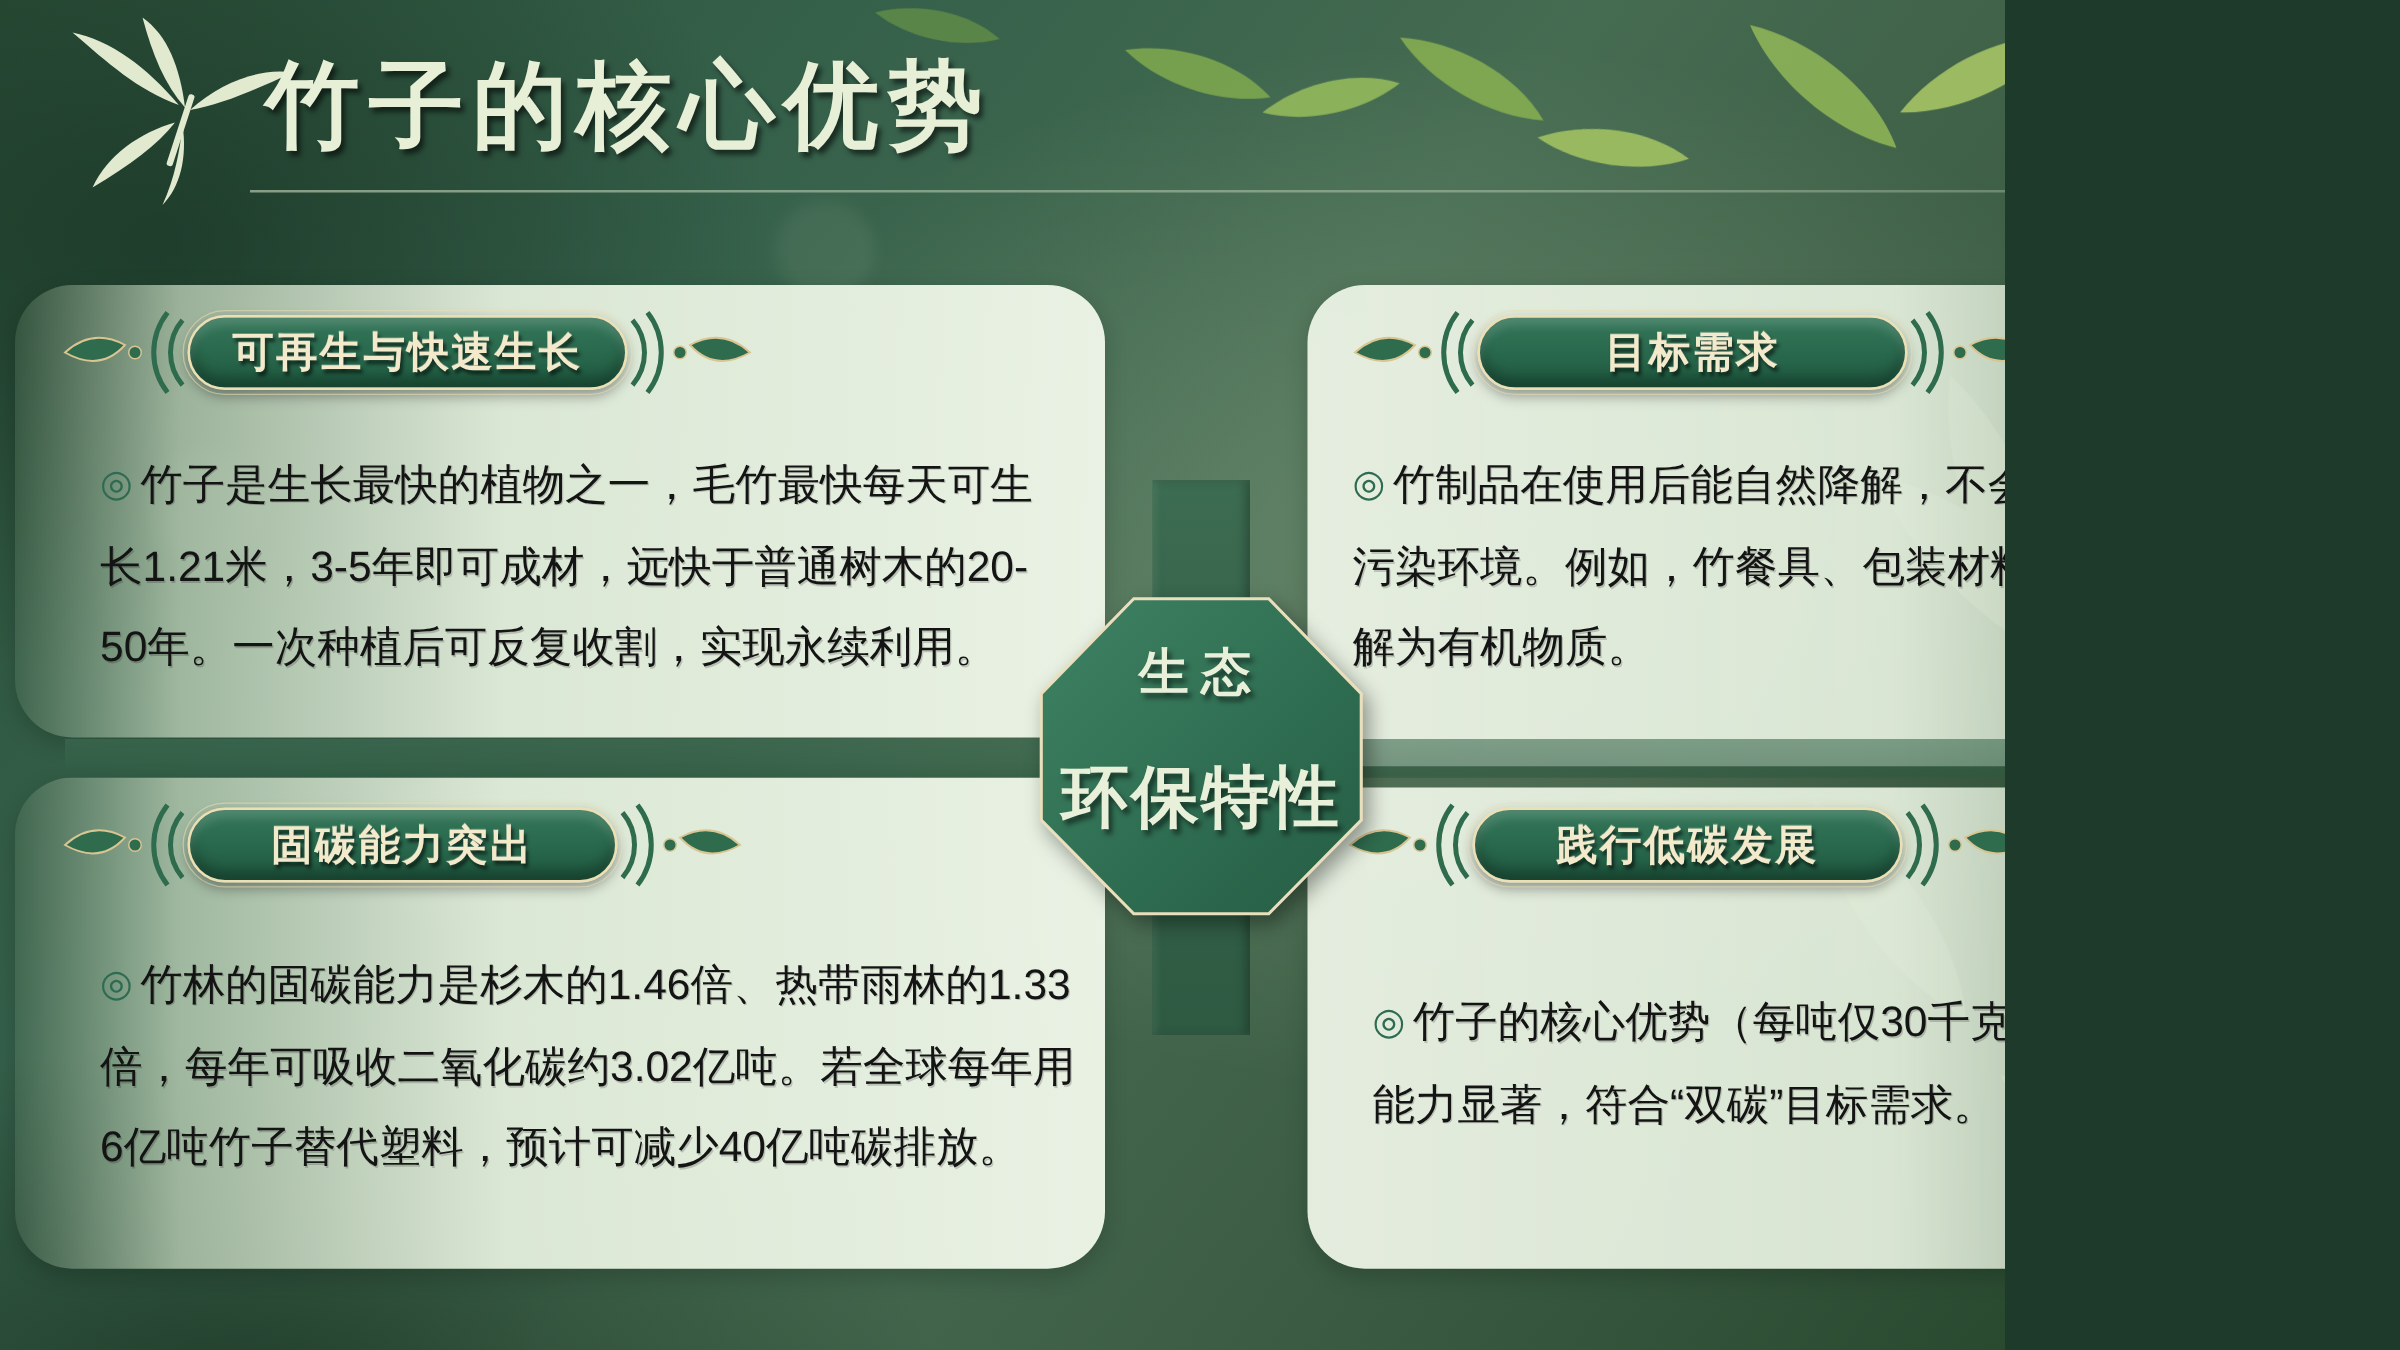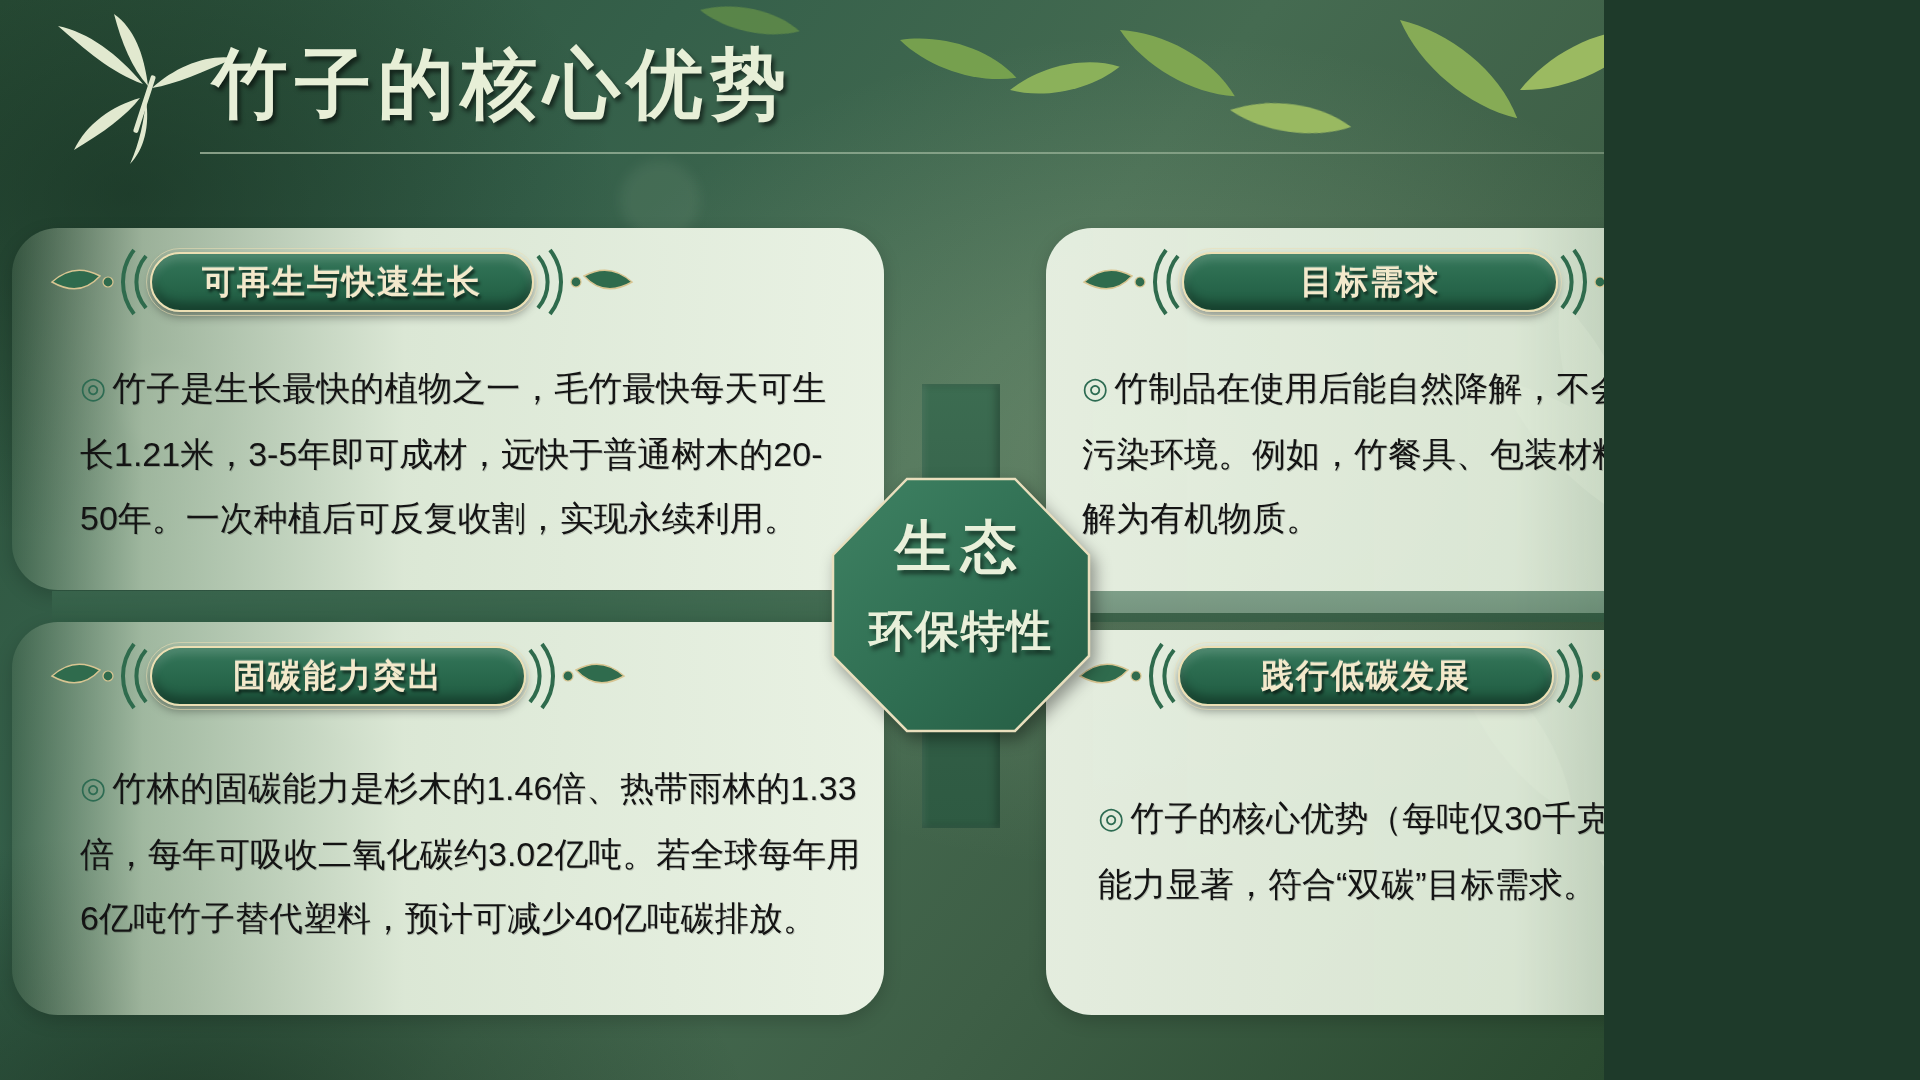--- a/index.html
+++ b/index.html
@@ -55,21 +55,21 @@
   #card-carbon{left:12px;top:622px;width:872px;height:393px;}
   #card-lowcarbon{left:1046px;top:630px;width:852px;height:385px;}
 
   
   .badge-row{position:absolute;display:flex;align-items:center;z-index:4;height:72px;}
   #badge-renewable{left:50px;top:246px;}
   #badge-degradable{left:1082px;top:246px;}
   #badge-carbon{left:50px;top:640px;}
   #badge-lowcarbon{left:1078px;top:640px;}
   .pill{position:relative;display:inline-flex;align-items:center;justify-content:center;
-    min-width:272px;height:56px;padding:0 50px;border-radius:30px;
+    min-width:272px;height:56px;padding:0 34px;border-radius:30px;
     background:linear-gradient(180deg,#35775a 0%,#2a6a4e 45%,#1f5a40 100%);
     border:2px solid #ecdfb4;outline:1px solid rgba(236,223,180,0.55);outline-offset:3px;
     box-shadow:0 5px 10px rgba(0,0,0,0.35), inset 0 6px 8px rgba(255,255,255,0.14), inset 0 -8px 10px rgba(0,0,0,0.28);}
   .pill-label{font-family:"Liberation Serif","DejaVu Serif",serif;font-weight:700;
     font-size:33px;letter-spacing:2px;color:#f3e9cb;
     text-shadow:0 -1px 0 rgba(255,255,255,0.25), 2px 3px 3px rgba(0,0,0,0.6);}
   .decor{flex:0 0 auto;}
   .decor.rot{transform:scaleX(-1);}
 
   
@@ -81,22 +81,22 @@
   #text-lowcarbon{left:1098px;top:752px;width:768px;}
   .bullet{display:inline-block;color:#2d6b52;font-size:30px;margin-right:6px;transform:translateY(-2px);
     text-shadow:none;}
 
   
   .octagon{position:absolute;left:830px;top:476px;width:262px;height:258px;z-index:5;
     filter:drop-shadow(5px 7px 8px rgba(0,0,0,0.38));}
   .oct-text{position:absolute;width:100%;text-align:center;z-index:6;
     font-family:"Liberation Serif","DejaVu Serif",serif;font-weight:700;color:#e9f0da;
     text-shadow:3px 4px 4px rgba(0,0,0,0.5);}
-  .oct-line1{top:34px;font-size:56px;letter-spacing:10px;}
-  .oct-line2{top:126px;font-size:44px;letter-spacing:2px;}
+  .oct-line1{top:34px;font-size:40px;letter-spacing:10px;}
+  .oct-line2{top:126px;font-size:54px;letter-spacing:2px;}
 </style>
 </head>
 <body>
 
 <div class="stage">
 
   <svg class="bgdecor" width="1920" height="1080" viewBox="0 0 1920 1080">
     <defs>
       <path id="leaf" d="M0,0 C30,-15 72,-17 102,0 C72,15 30,15 0,0 Z"></path>
       <linearGradient id="stalkg" x1="0" y1="0" x2="1" y2="0">

